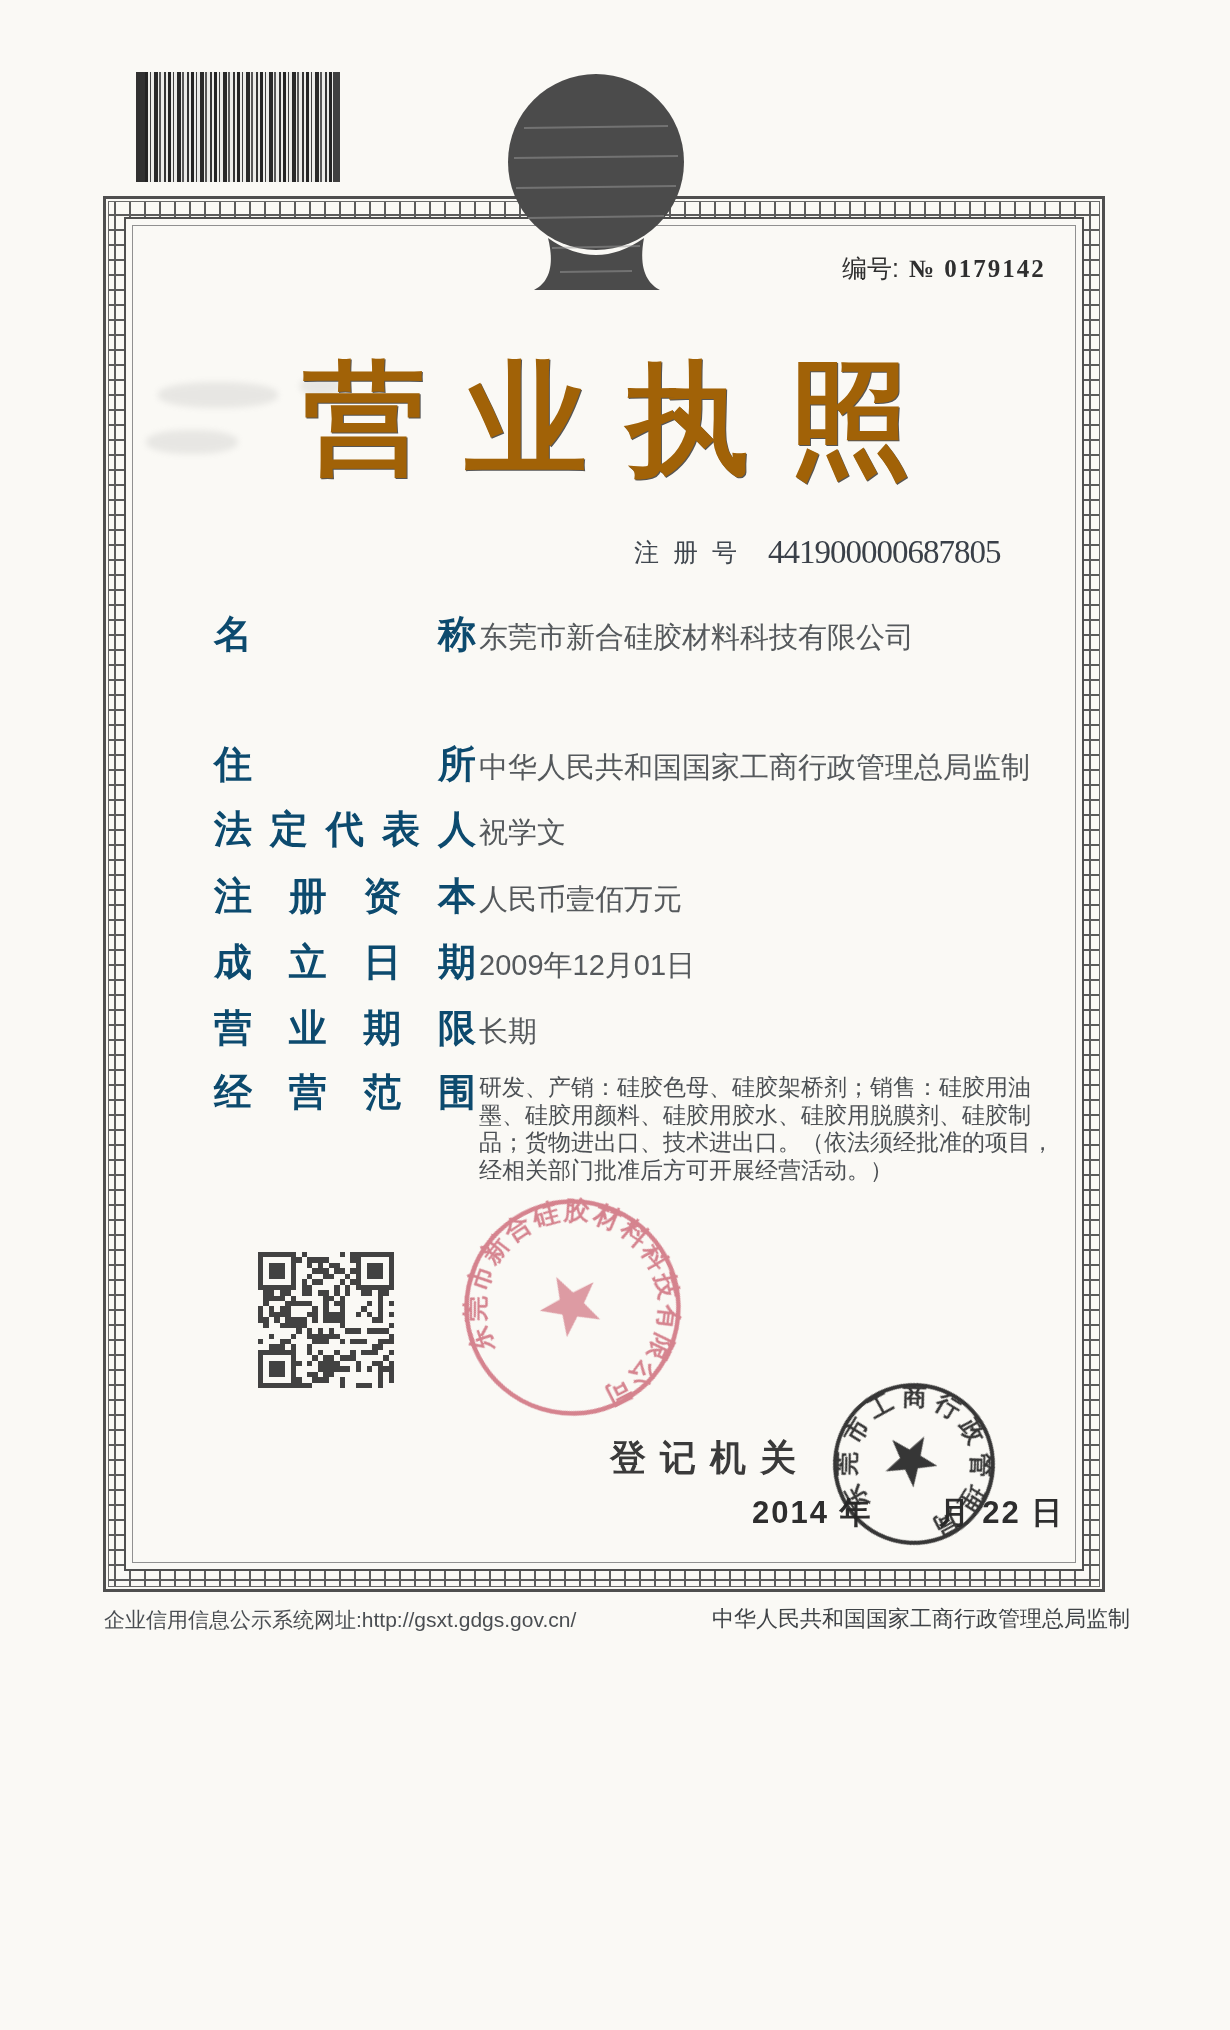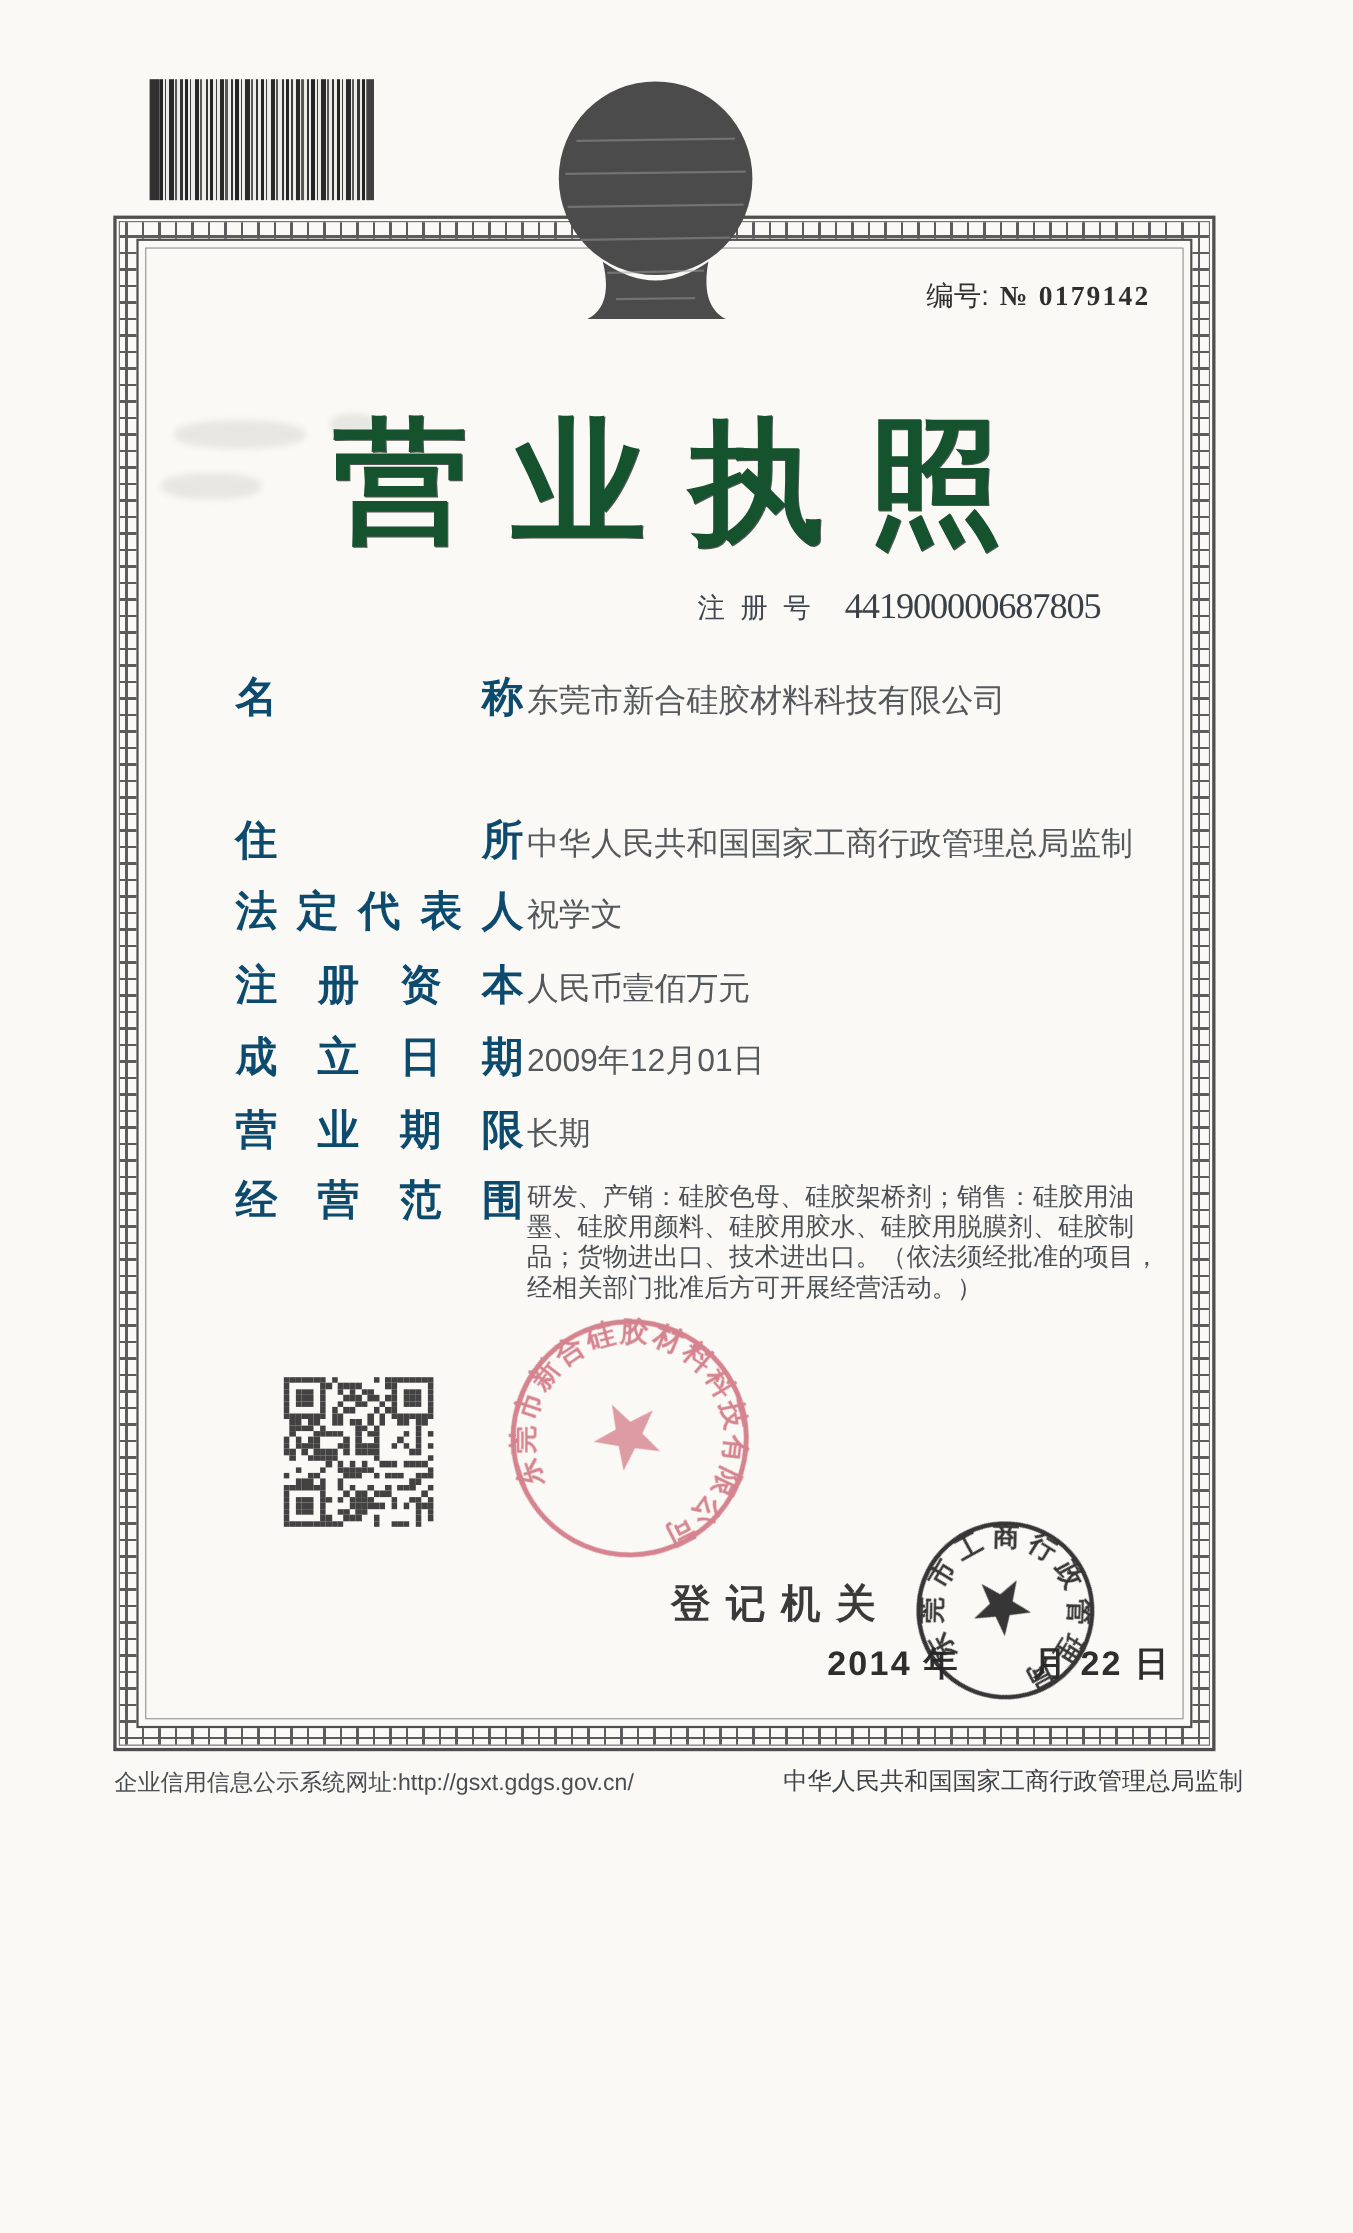--- a/index.html
+++ b/index.html
@@ -29,22 +29,22 @@
   .frame-band{width:100%;height:100%;box-sizing:border-box;border:1px solid #6a6a6a;padding:15px;
     background:
       repeating-linear-gradient(0deg, transparent 0 5px, #5c5c5c 5px 7px, transparent 7px 15px),
       repeating-linear-gradient(90deg, transparent 0 5px, #5c5c5c 5px 7px, transparent 7px 15px);}
   .frame-inner{width:100%;height:100%;box-sizing:border-box;background:#faf9f5;
     border:2px solid #4f4f4f;position:relative;}
   .frame-line{position:absolute;inset:6px;border:1px solid #909090;}
   
   .serial{position:absolute;left:842px;top:252px;z-index:2;font-size:25px;color:#2f2f2f;white-space:nowrap;}
   .serial .no{font-weight:700;font-family:"Liberation Serif","DejaVu Serif",serif;margin-left:10px;letter-spacing:2px;}
-  .title{position:absolute;left:303px;top:358px;z-index:2;
-    font-size:122px;font-weight:900;letter-spacing:40px;color:#14532d;white-space:nowrap;
+  .title{position:absolute;left:303px;top:339px;z-index:2;
+    font-size:122px;font-weight:900;letter-spacing:40px;color:#a16207;white-space:nowrap;
     text-shadow:1px 1px 0 #555;filter:blur(.3px);}
   .regno-label{position:absolute;left:634px;top:536px;z-index:2;font-size:25px;letter-spacing:14px;color:#40474f;}
   .regno-value{position:absolute;left:768px;top:534px;z-index:2;font-size:33px;letter-spacing:-1px;
     color:#3a4048;font-family:"Liberation Serif","DejaVu Serif",serif;}
   
   .row{position:absolute;left:214px;display:flex;align-items:flex-start;z-index:2;}
   .row-label{width:262px;font-size:38px;font-weight:600;color:#0c4a6e;line-height:44px;
     text-align:justify;text-align-last:justify;flex:none;}
   .row-value{margin-left:3px;padding-top:7px;font-size:29px;color:#55595c;line-height:36px;white-space:nowrap;}
   .row-value.scope{width:594px;font-size:23px;line-height:27.5px;padding-top:4px;white-space:normal;color:#4c5054;}

